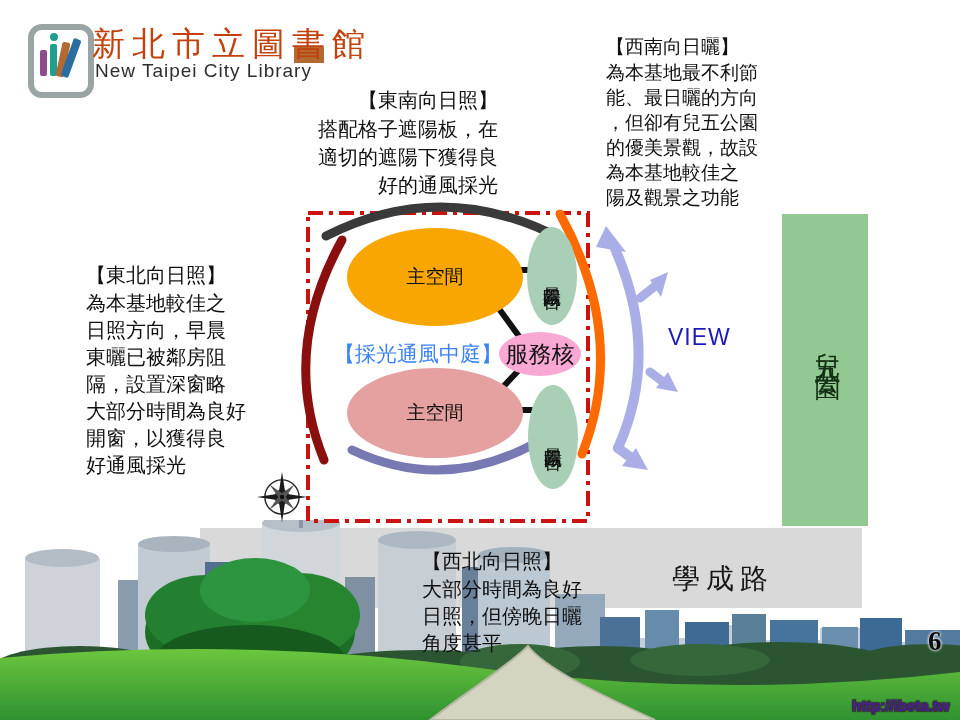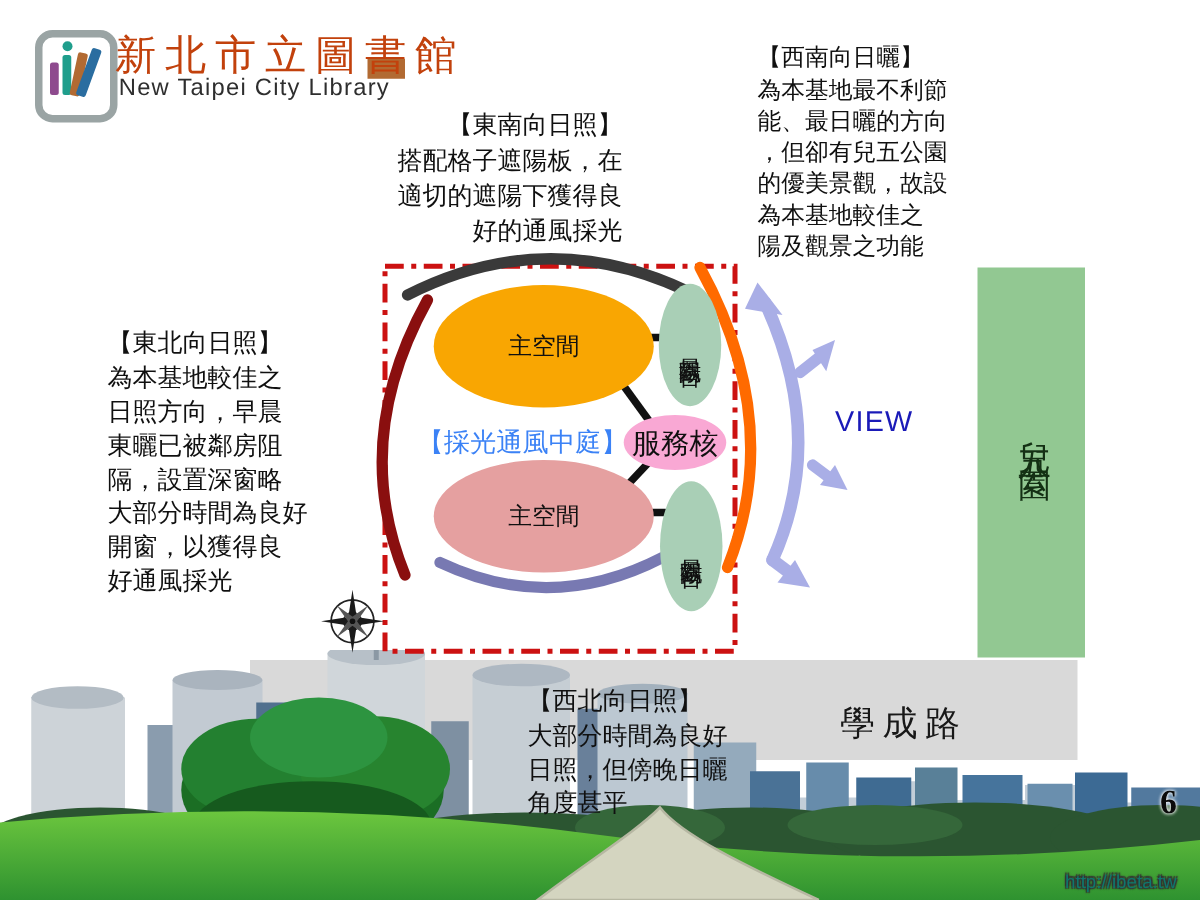--- a/index.html
+++ b/index.html
@@ -50,21 +50,21 @@
   .view-label{left:668px;top:324px;font-size:23px;color:#1a1ab8;z-index:5;
               font-family:"Liberation Sans", sans-serif;letter-spacing:1px;}
 
   .svg-layer{left:0;top:0;width:960px;height:720px;z-index:3;pointer-events:none;}
   .city-layer{left:0;top:520px;width:960px;height:200px;z-index:2;pointer-events:none;}
   .compass{left:255px;top:470px;width:54px;height:54px;z-index:5;}
 
   
   .page-num{left:928px;top:626px;font-size:27px;font-weight:bold;z-index:8;color:#0a0a0a;
             text-shadow:0 0 3px #fff,0 0 3px #fff;}
-  .watermark{left:852px;top:697px;font-size:15px;font-weight:normal;color:#0f766e;z-index:8;
+  .watermark{left:852px;top:697px;font-size:15px;font-weight:bold;color:#4c1d95;z-index:8;
              font-family:"Liberation Sans", sans-serif;
              text-shadow:1px 1px 1px #333,-1px -1px 1px #333,1px -1px 1px #333,-1px 1px 1px #333;}
 </style>
 </head>
 <body>
 
 <div class="stage">
 
   <div class="abs logo-box">
     <div class="bar bar-purple"></div>

